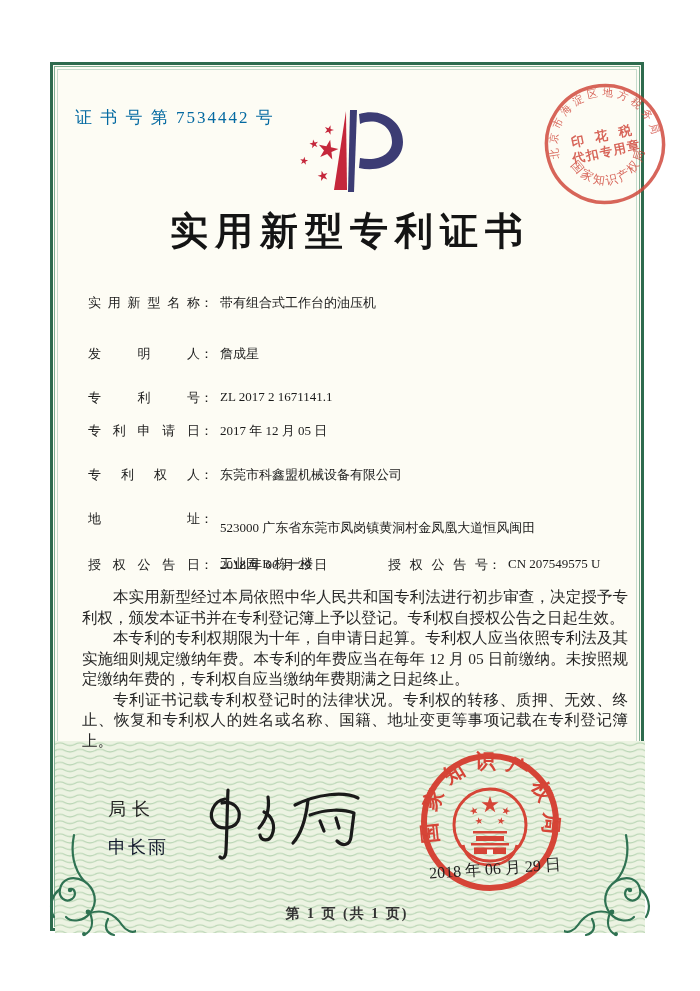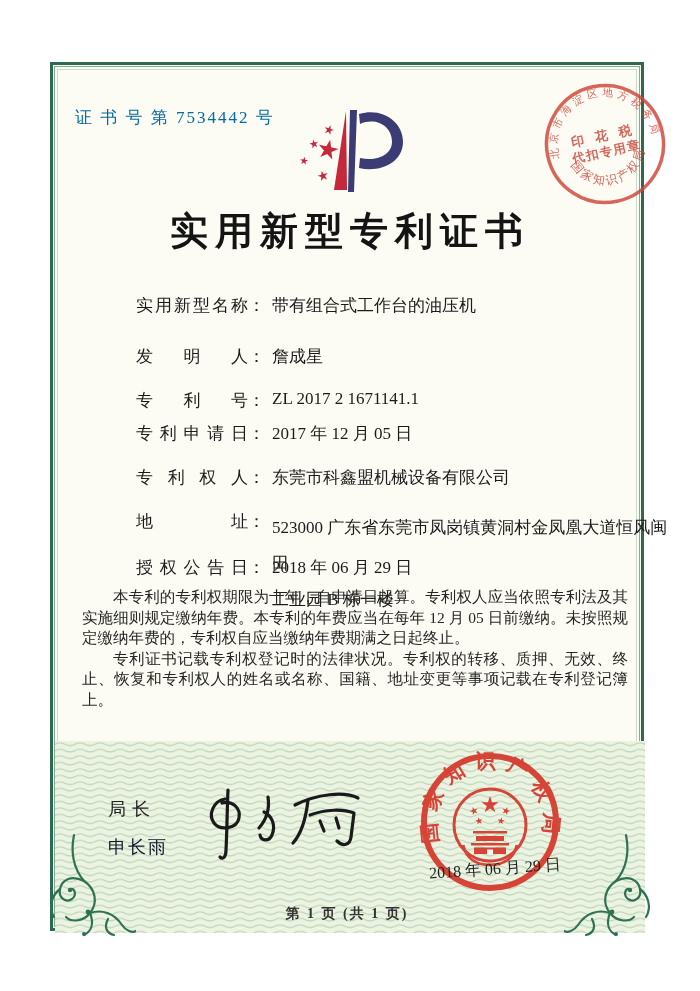--- a/index.html
+++ b/index.html
@@ -17,21 +17,21 @@
   
   .ornament{position:absolute;width:92px;height:106px;z-index:3;}
   .orn-left{left:44px;top:833px;}
   .orn-right{left:564px;top:833px;transform:scaleX(-1);}
   
   .cert-no{position:absolute;left:75px;top:106px;font-size:17px;letter-spacing:2px;color:#0369a1;z-index:4;}
   .logo{position:absolute;left:283px;top:100px;width:140px;height:102px;z-index:4;}
   .title{position:absolute;left:0;top:206px;width:700px;text-align:center;
     font-size:38px;font-weight:600;letter-spacing:7px;color:#141414;z-index:4;}
   
-  .row{position:absolute;left:88px;width:545px;font-size:17px;color:#1b1b1b;z-index:4;margin-left:48px;}
+  .row{position:absolute;left:88px;width:545px;font-size:13px;color:#1b1b1b;z-index:4;}
   .lab{display:inline-block;width:112px;text-align:justify;text-align-last:justify;vertical-align:top;}
   .lab-sm{display:inline-block;width:100px;text-align:justify;text-align-last:justify;vertical-align:top;}
   .colon{display:inline-block;vertical-align:top;}
   .val{margin-left:7px;display:inline-block;vertical-align:top;}
   .val-multi{margin-left:7px;display:inline-block;width:400px;vertical-align:top;line-height:36px;}
   .grant-right{position:absolute;left:300px;top:0;white-space:nowrap;}
   
   .body-text{position:absolute;left:82px;top:587px;width:546px;z-index:4;
     font-size:15.5px;line-height:20.5px;text-align:justify;color:#262626;}
   .body-text p{margin:0;text-indent:2em;}
@@ -135,23 +135,25 @@
   <span class="lab">专利申请日</span><span class="colon">：</span><span class="val">2017 年 12 月 05 日</span>
 </div>
 <div class="row" style="top:466px">
   <span class="lab">专利权人</span><span class="colon">：</span><span class="val">东莞市科鑫盟机械设备有限公司</span>
 </div>
 <div class="row" style="top:510px">
   <span class="lab">地址</span><span class="colon">：</span><span class="val-multi"><span>523000 广东省东莞市凤岗镇黄洞村金凤凰大道恒风闽田</span><br><span>工业园 B 栋一楼</span></span>
 </div>
 <div class="row" style="top:556px">
   <span><span class="lab">授权公告日</span><span class="colon">：</span><span class="val">2018 年 06 月 29 日</span></span>
+  <span class="grant-right"><span class="lab-sm">授权公告号</span><span class="colon">：</span><span class="val">CN 207549575 U</span></span>
 </div>
 
 <div class="body-text">
+  <p>本实用新型经过本局依照中华人民共和国专利法进行初步审查，决定授予专利权，颁发本证书并在专利登记簿上予以登记。专利权自授权公告之日起生效。</p>
   <p>本专利的专利权期限为十年，自申请日起算。专利权人应当依照专利法及其实施细则规定缴纳年费。本专利的年费应当在每年 12 月 05 日前缴纳。未按照规定缴纳年费的，专利权自应当缴纳年费期满之日起终止。</p>
   <p>专利证书记载专利权登记时的法律状况。专利权的转移、质押、无效、终止、恢复和专利权人的姓名或名称、国籍、地址变更等事项记载在专利登记簿上。</p>
 </div>
 
 <div class="commissioner-title">局长</div>
 <div class="commissioner-name">申长雨</div>
 
 <svg class="signature" viewBox="0 0 180 96" xmlns="http://www.w3.org/2000/svg">
   <g fill="none" stroke="#1a1a1a" stroke-width="3.2" stroke-linecap="round" stroke-linejoin="round">
     <path d="M30,29 C18,31 13,45 19,53 C25,61 42,59 44,48 C46,38 37,30 27,33"></path>

